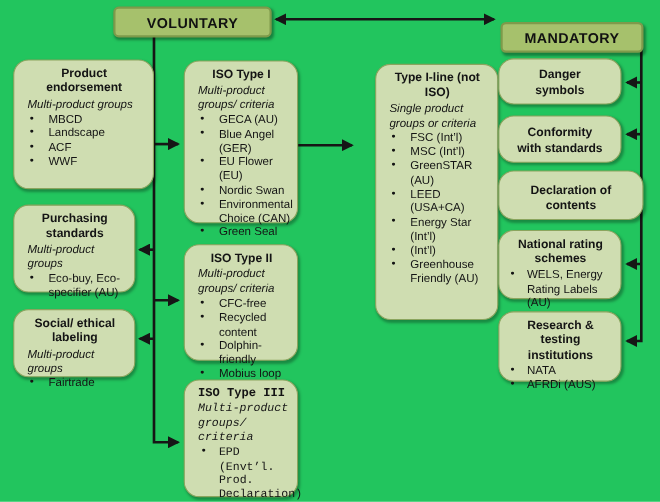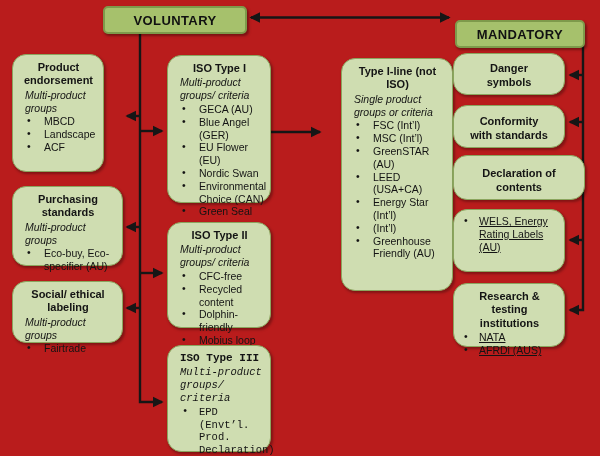--- a/index.html
+++ b/index.html
@@ -4,21 +4,21 @@
 <style>
   html,body{margin:0;padding:0;}
   body{
     font-family:"Liberation Sans","DejaVu Sans",sans-serif;
     background:#ffffff;
     color:#161616;
   }
   .stage{
     position:relative;
     width:600px;height:456px;
-    background:#b91c1c;
+    background:#22c55e;
     overflow:hidden;
   }
   svg.connectors{position:absolute;left:0;top:0;width:600px;height:456px;}
   svg.connectors path{stroke:#161616;stroke-width:2.4;fill:none;}
   svg.connectors .ah{fill:#161616;}
 
   .hdr{
     position:absolute;
     background:#a6c16c;
     border:2px solid #7e9a4b;
@@ -38,21 +38,21 @@
     box-sizing:border-box;
     font-size:10.5px;line-height:1.22;
     color:#141414;
   }
   .box.centered{display:flex;align-items:flex-end;justify-content:center;padding:4px 14px;}
   .box .title{font-weight:bold;text-align:center;font-size:11px;margin:1px 2px 1px 2px;}
   .box .subtitle{font-style:italic;font-size:10.5px;margin:0 0 1px 7px;}
   .box ul{list-style:none;margin:0;padding:0;}
   .box li{position:relative;padding-left:26px;}
   .box li::before{content:"\2022";position:absolute;left:9px;top:-1px;}
-  .box ul.tight li{padding-left:20px;text-decoration:underline;}
+  .box ul.tight li{padding-left:20px;}
   .box ul.tight li::before{left:5px;}
 </style>
 </head>
 <body>
 
 <div class="stage">
 
   <svg class="connectors" viewBox="0 0 600 456">
     <defs>
       <marker id="ah" viewBox="0 0 10 10" refX="8.5" refY="5" markerWidth="4.6" markerHeight="4.6" orient="auto-start-reverse">
@@ -74,27 +74,28 @@
     <path d="M 583 240 L 570 240" marker-end="url(#ah)"></path>
   </svg>
 
   <div class="hdr" style="left:103px;top:6px;width:140px;height:24px;">
     <span>VOLUNTARY</span>
   </div>
   <div class="hdr" style="left:455px;top:20px;width:126px;height:24px;">
     <span>MANDATORY</span>
   </div>
 
-  <div class="box" style="left:12px;top:54px;width:92px;height:118px;">
+  <div class="box" style="left:12px;top:54px;width:128px;height:118px;">
     <div class="title">Product endorsement</div>
     <div class="subtitle">Multi-product groups</div>
     <ul>
       <li>MBCD</li>
       <li>Landscape</li>
       <li>ACF</li>
+      <li>WWF</li>
     </ul>
   </div>
 
   <div class="box" style="left:12px;top:186px;width:111px;height:80px;">
     <div class="title">Purchasing standards</div>
     <div class="subtitle">Multi-product groups</div>
     <ul>
       <li>Eco-buy, Eco-specifier (AU)</li>
     </ul>
   </div>
@@ -160,20 +161,21 @@
 
   <div class="box centered" style="left:453px;top:105px;width:112px;height:43px;">
     <div class="title">Conformity with standards</div>
   </div>
 
   <div class="box centered" style="left:453px;top:155px;width:132px;height:45px;">
     <div class="title">Declaration of contents</div>
   </div>
 
   <div class="box" style="left:453px;top:209px;width:112px;height:63px;">
+    <div class="title">National rating schemes</div>
     <ul class="tight">
       <li>WELS, Energy Rating Labels (AU)</li>
     </ul>
   </div>
 
   <div class="box" style="left:453px;top:283px;width:112px;height:64px;">
     <div class="title">Research &amp; testing institutions</div>
     <ul class="tight">
       <li>NATA</li>
       <li>AFRDi (AUS)</li>

